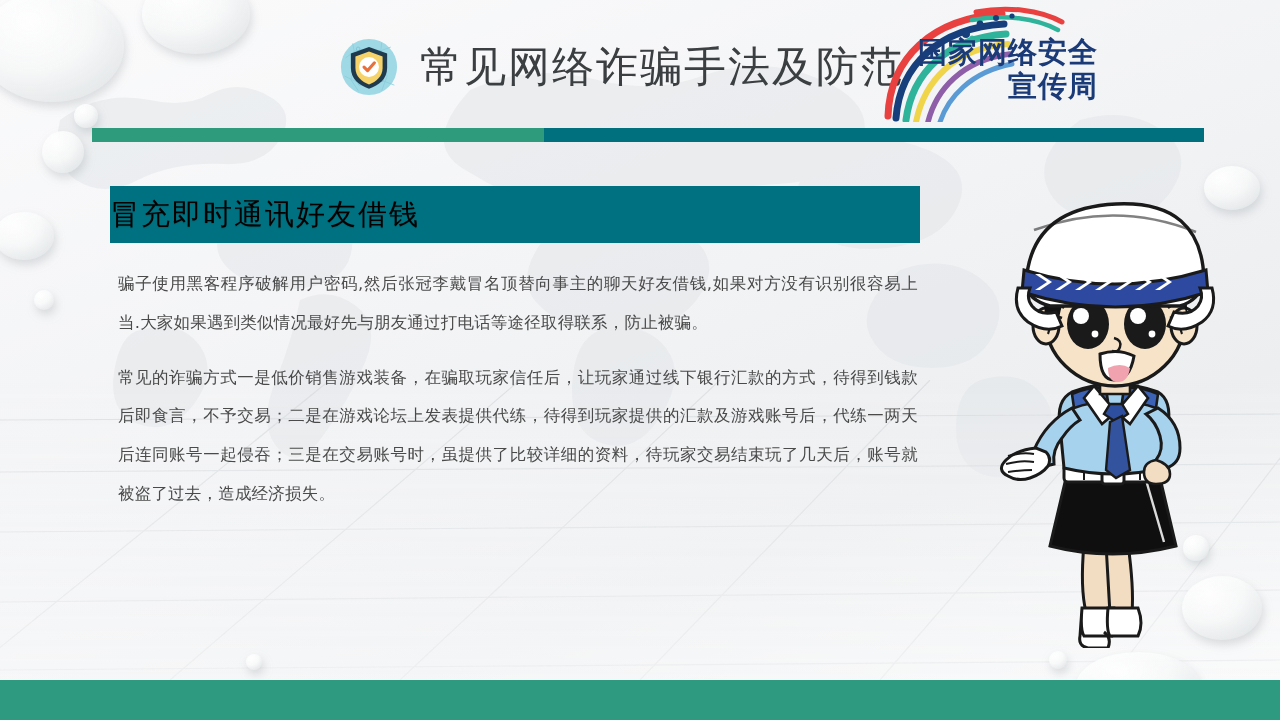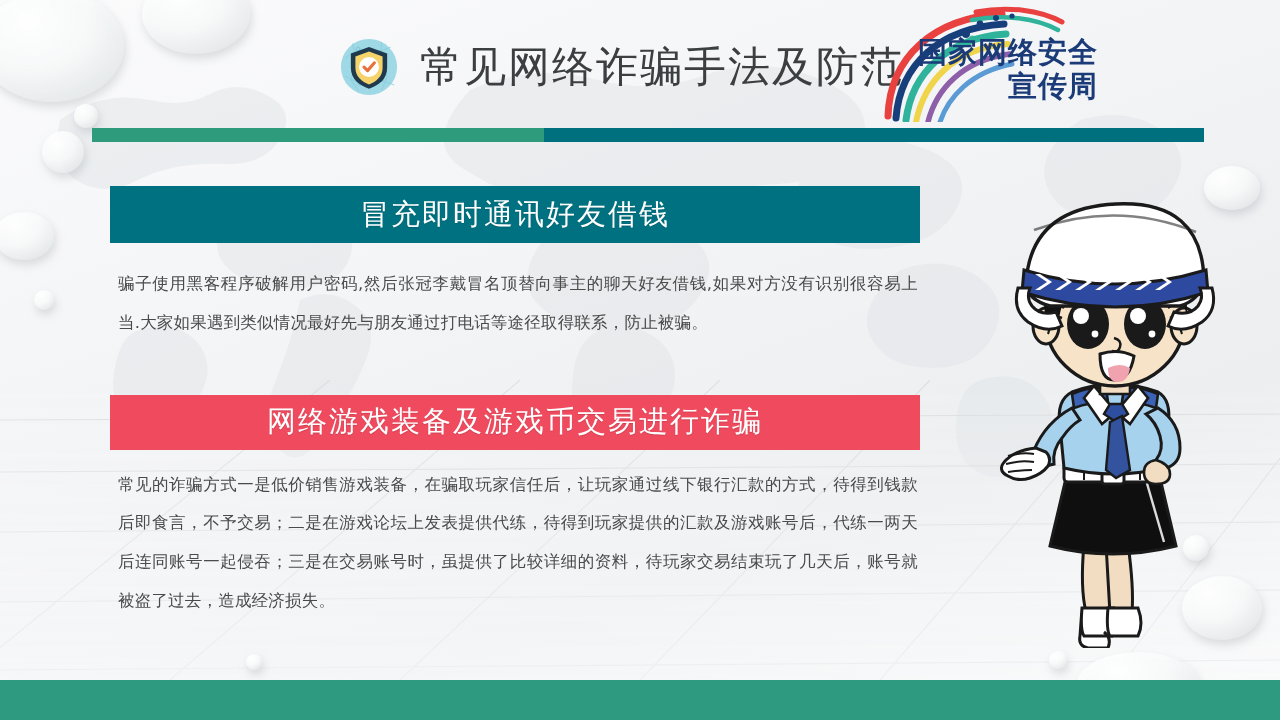--- a/index.html
+++ b/index.html
@@ -47,22 +47,22 @@
     position:absolute;left:92px;top:128px;width:1112px;height:14px;
     display:flex;
   }
   .divider .seg-a{flex:0 0 452px;height:14px;}
   .divider .seg-b{flex:1 1 auto;height:14px;}
 
   
   .content{position:absolute;left:0;top:150px;width:930px;}
   .banner{
     margin-left:110px;width:810px;box-sizing:border-box;
-    height:57px;display:flex;align-items:center;justify-content:center;
-    color:#ffffff;font-size:29px;letter-spacing:2px;
+    height:57px;display:flex;align-items:center;
+    color:#000000;font-size:29px;letter-spacing:2px;
     font-family:"DejaVu Sans","Liberation Sans",sans-serif;
     text-shadow:0 1px 1px rgba(0,0,0,.13);
   }
   .banner.b1{margin-top:36px;}
   .banner.b2{margin-top:52px;height:55px;}
   .para{
     margin:22px 0 0 118px;width:800px;
     font-size:16.5px;line-height:2.35;color:#4a4a4a;
     font-family:"DejaVu Sans","Liberation Sans",sans-serif;
     letter-spacing:.2px;text-align:justify;
@@ -207,23 +207,20 @@
     <div class="seg-b" style="background:#00707f"></div>
   </div>
 
   <div class="content">
 
     <div class="banner b1" style="background:#007180">
       <span>冒充即时通讯好友借钱</span>
     </div>
     <div class="para p1" style="color: rgb(74, 74, 74);">骗子使用黑客程序破解用户密码,然后张冠李戴冒名顶替向事主的聊天好友借钱,如果对方没有识别很容易上当.大家如果遇到类似情况最好先与朋友通过打电话等途径取得联系，防止被骗。</div>
 
-    <div class="banner b2" style="background:#ef4a5e">
-      <span>网络游戏装备及游戏币交易进行诈骗</span>
-    </div>
     <div class="para p2" style="color: rgb(74, 74, 74);">常见的诈骗方式一是低价销售游戏装备，在骗取玩家信任后，让玩家通过线下银行汇款的方式，待得到钱款后即食言，不予交易；二是在游戏论坛上发表提供代练，待得到玩家提供的汇款及游戏账号后，代练一两天后连同账号一起侵吞；三是在交易账号时，虽提供了比较详细的资料，待玩家交易结束玩了几天后，账号就被盗了过去，造成经济损失。</div>
   </div>
 
   <svg class="mascot" viewBox="0 0 250 470" aria-hidden="true">
     <defs>
       <clipPath id="capClip">
           <path d="M42 74 q84 -62 168 -4 l6 40 q-88 26 -176 0z"></path>
         </clipPath>
     </defs>
 

